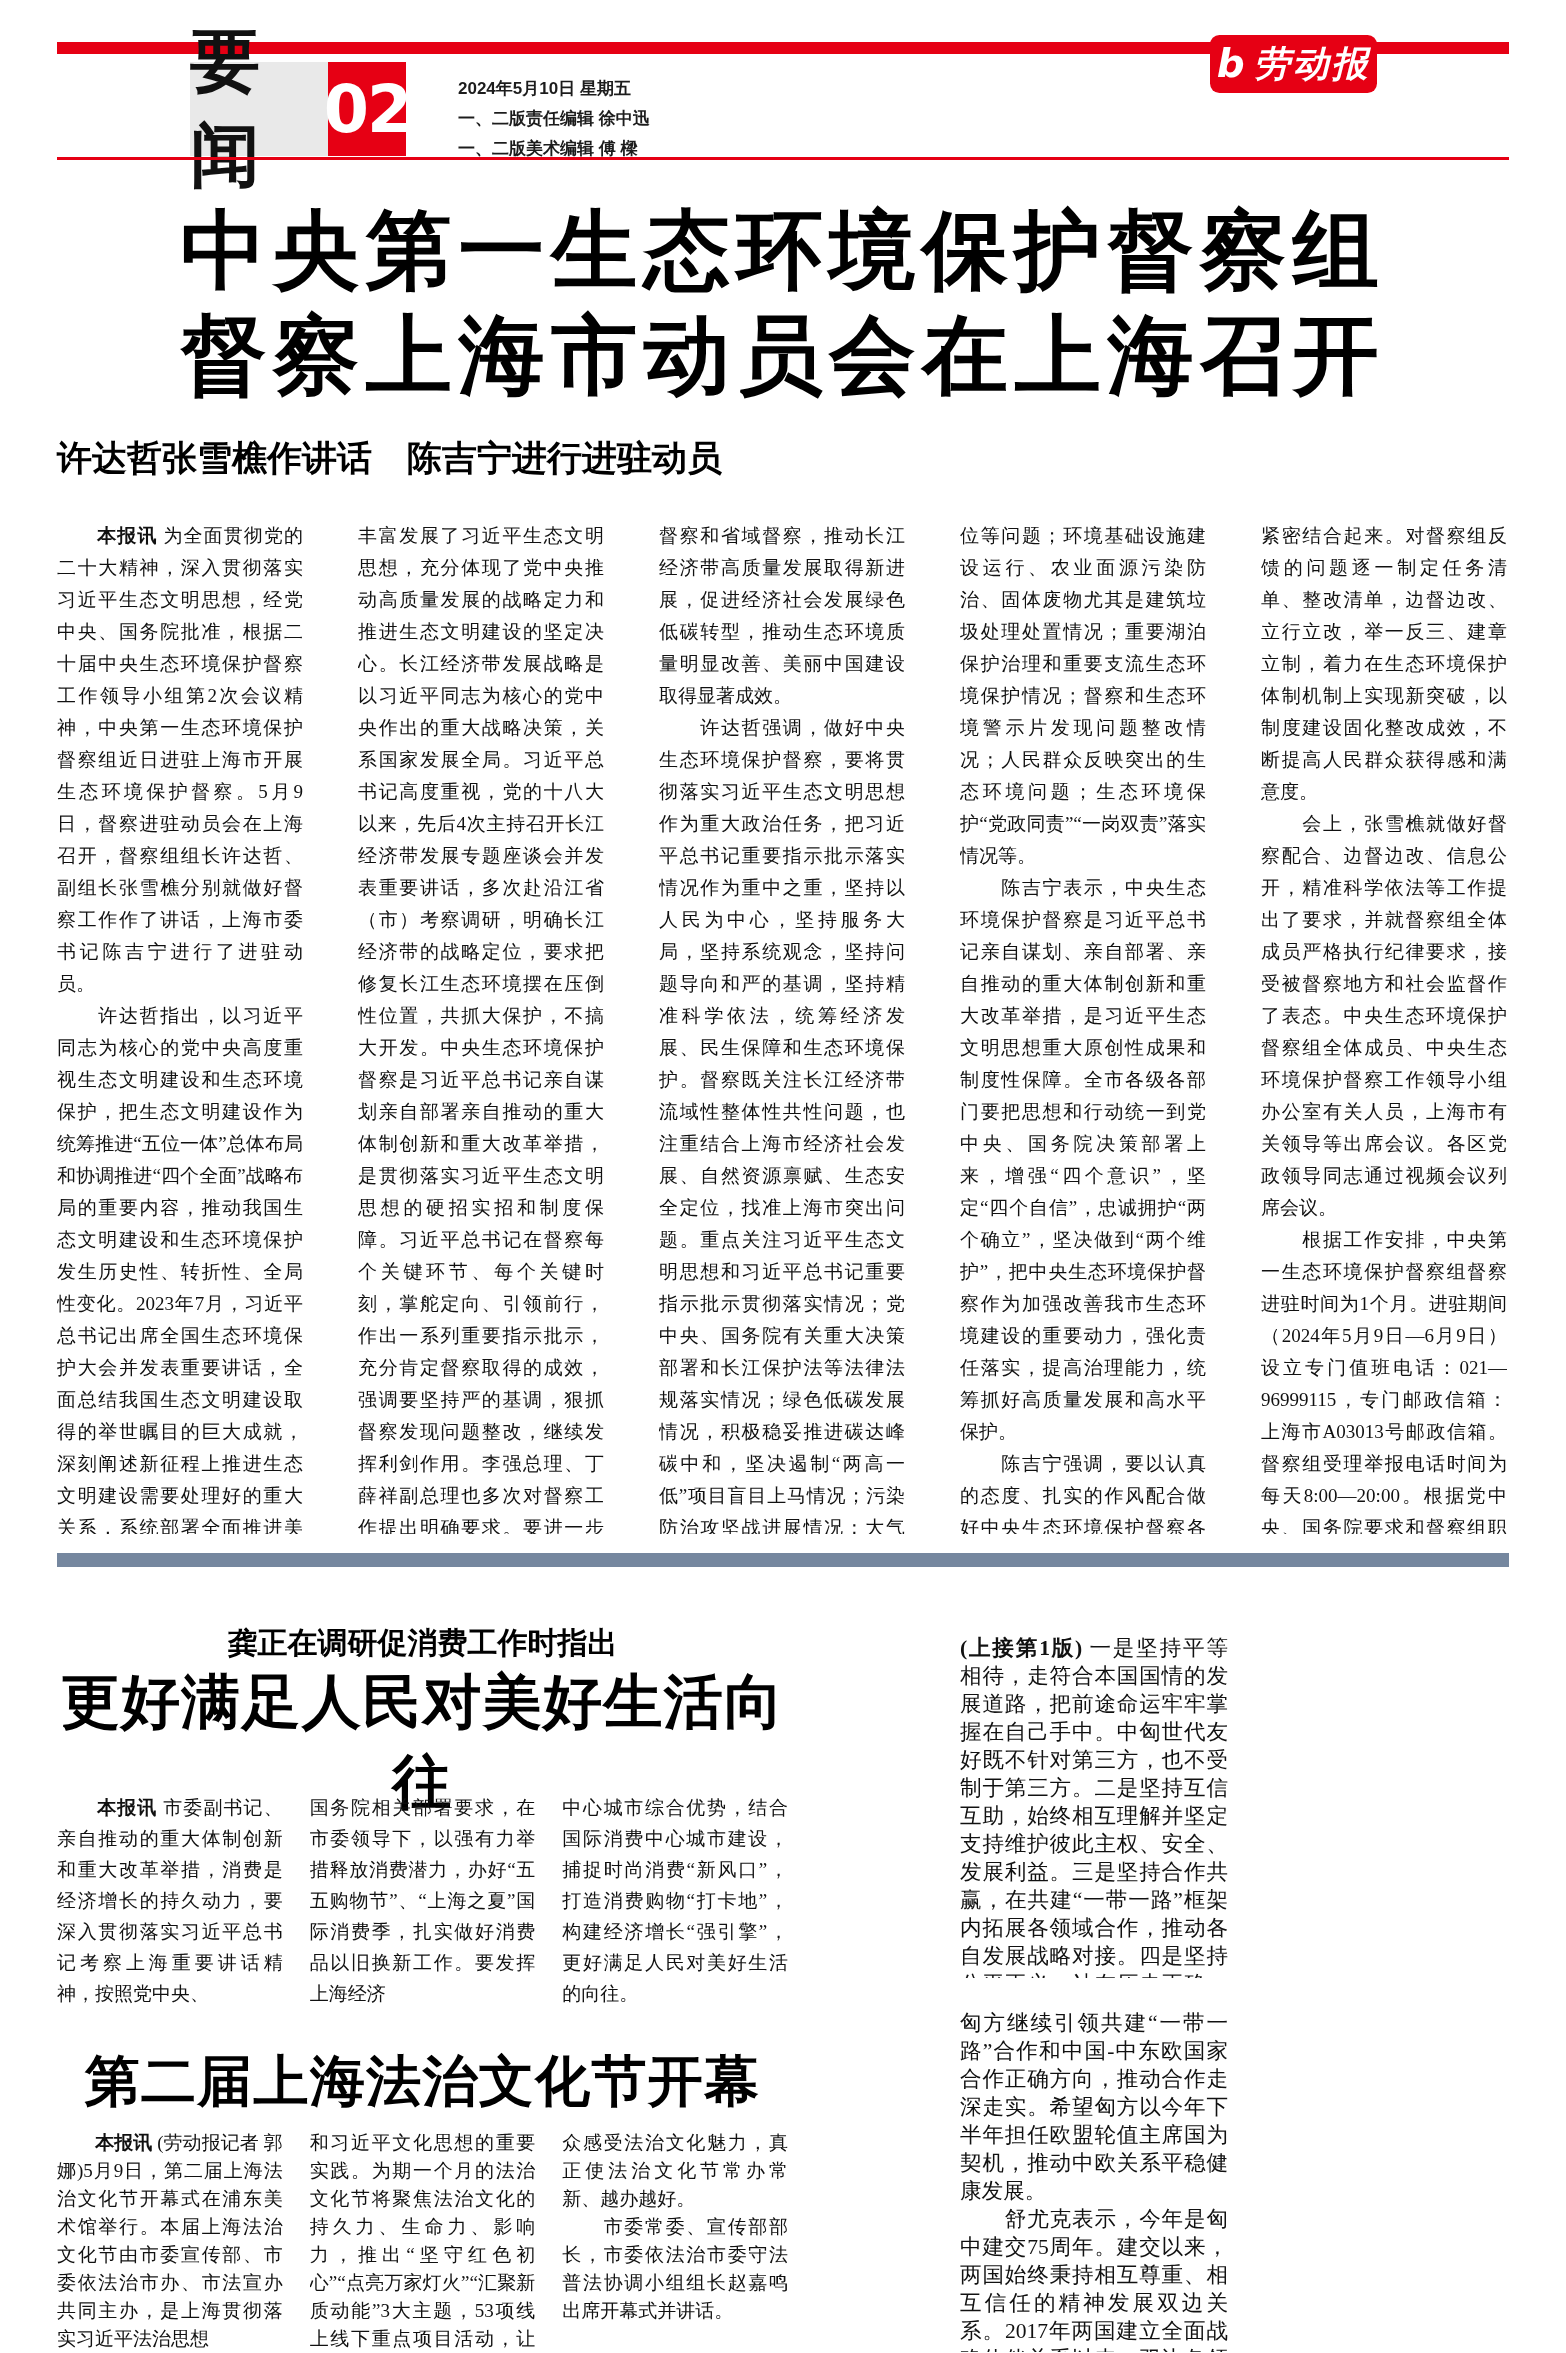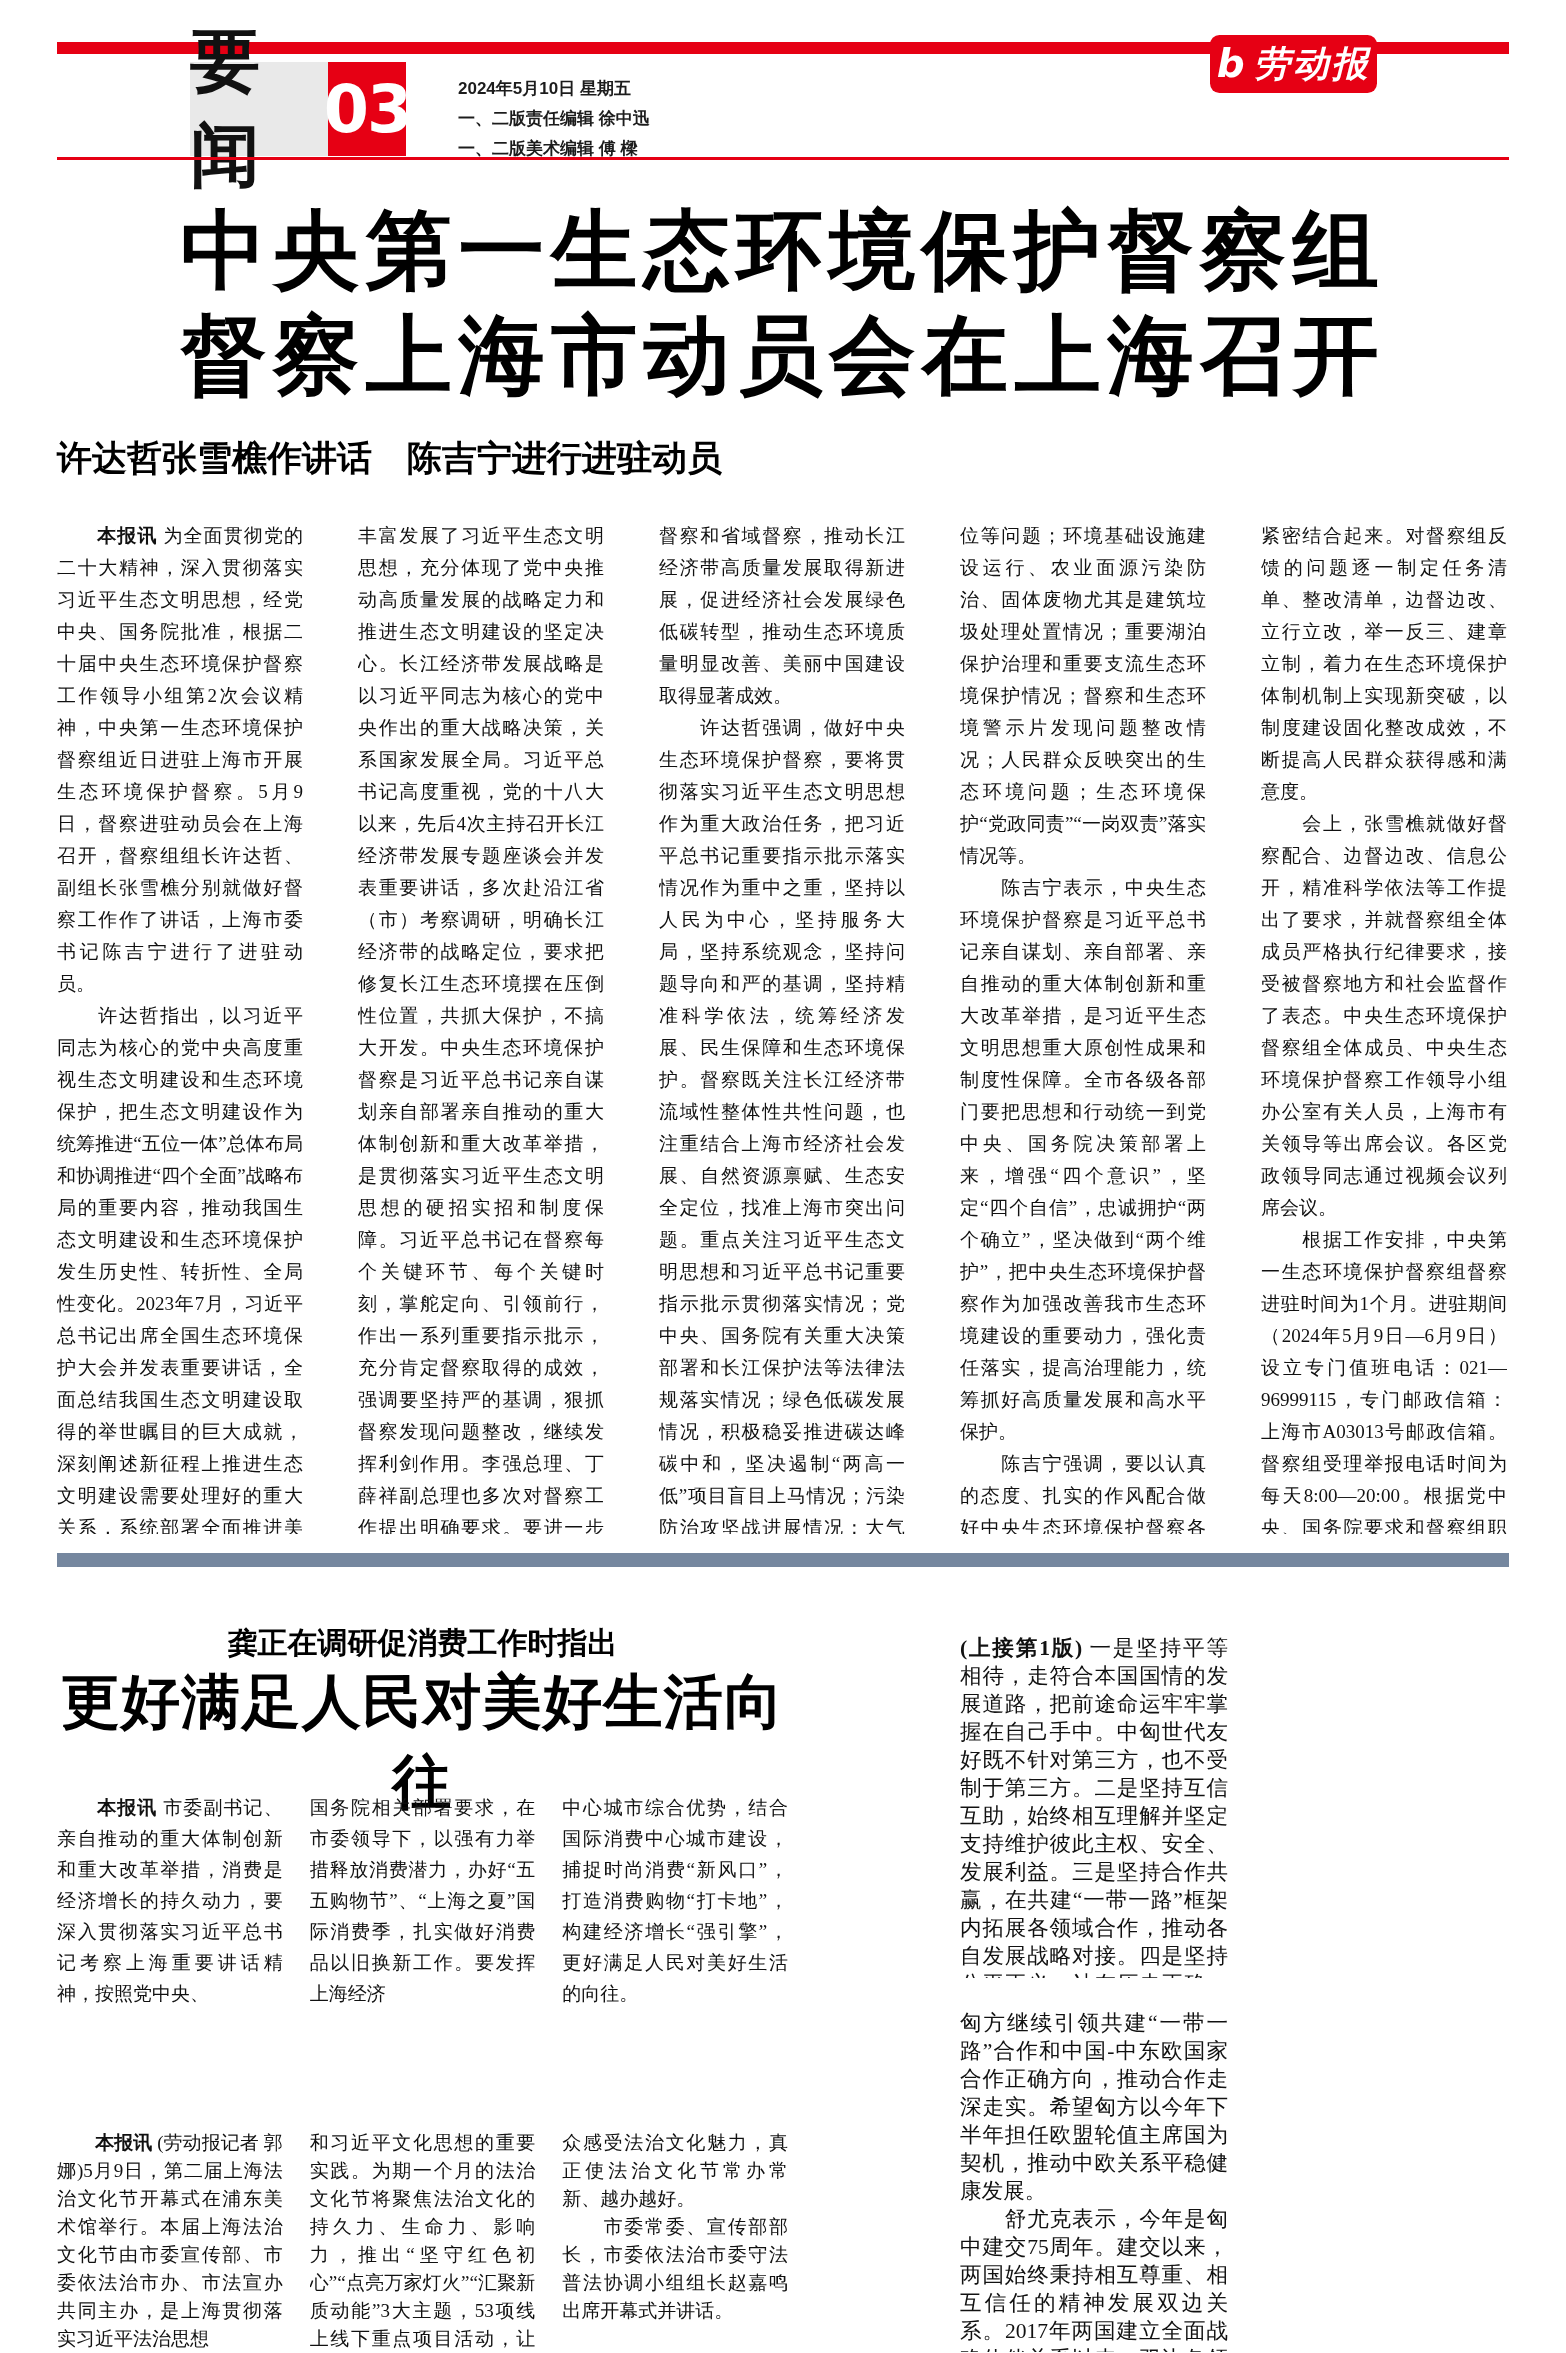--- a/index.html
+++ b/index.html
@@ -96,21 +96,21 @@
 <body>
 
 <div class="page">
 
   <div class="topbar"></div>
   <div class="logo">
     <span class="logo-b">b</span>
     <span class="logo-text">劳动报</span>
   </div>
   <div class="sec-box">要闻</div>
-  <div class="page-num">03</div>
+  <div class="page-num">02</div>
   <div class="meta">
     <div>2024年5月10日 星期五</div>
     <div>一、二版责任编辑 徐中迅</div>
     <div>一、二版美术编辑 傅 樑</div>
   </div>
   <div class="rule-red"></div>
 
   <div class="headline">
     <div>中央第一生态环境保护督察组</div>
     <div>督察上海市动员会在上海召开</div>
@@ -150,20 +150,21 @@
       <span class="lead">　　本报讯</span><span class="t"> 市委副书记、亲自推动的重大体制创新和重大改革举措，消费是经济增长的持久动力，要深入贯彻落实习近平总书记考察上海重要讲话精神，按照党中央、</span>
     </div>
     <div class="col">
       <span class="t">国务院相关部署要求，在市委领导下，以强有力举措释放消费潜力，办好“五五购物节”、“上海之夏”国际消费季，扎实做好消费品以旧换新工作。要发挥上海经济</span>
     </div>
     <div class="col">
       <span class="t">中心城市综合优势，结合国际消费中心城市建设，捕捉时尚消费“新风口”，打造消费购物“打卡地”，构建经济增长“强引擎”，更好满足人民对美好生活的向往。</span>
     </div>
   </div>
 
+  <div class="headline-3">第二届上海法治文化节开幕</div>
   <div class="cols cols-law">
     <div class="col">
       <span class="lead">　　本报讯</span><span class="t"> (劳动报记者 郭娜)5月9日，第二届上海法治文化节开幕式在浦东美术馆举行。本届上海法治文化节由市委宣传部、市委依法治市办、市法宣办共同主办，是上海贯彻落实习近平法治思想</span>
     </div>
     <div class="col">
       <span class="t">和习近平文化思想的重要实践。为期一个月的法治文化节将聚焦法治文化的持久力、生命力、影响力，推出“坚守红色初心”“点亮万家灯火”“汇聚新质动能”3大主题，53项线上线下重点项目活动，让人民群</span>
     </div>
     <div class="col">
       <span class="t">众感受法治文化魅力，真正使法治文化节常办常新、越办越好。
 　　市委常委、宣传部部长，市委依法治市委守法普法协调小组组长赵嘉鸣出席开幕式并讲话。</span>

